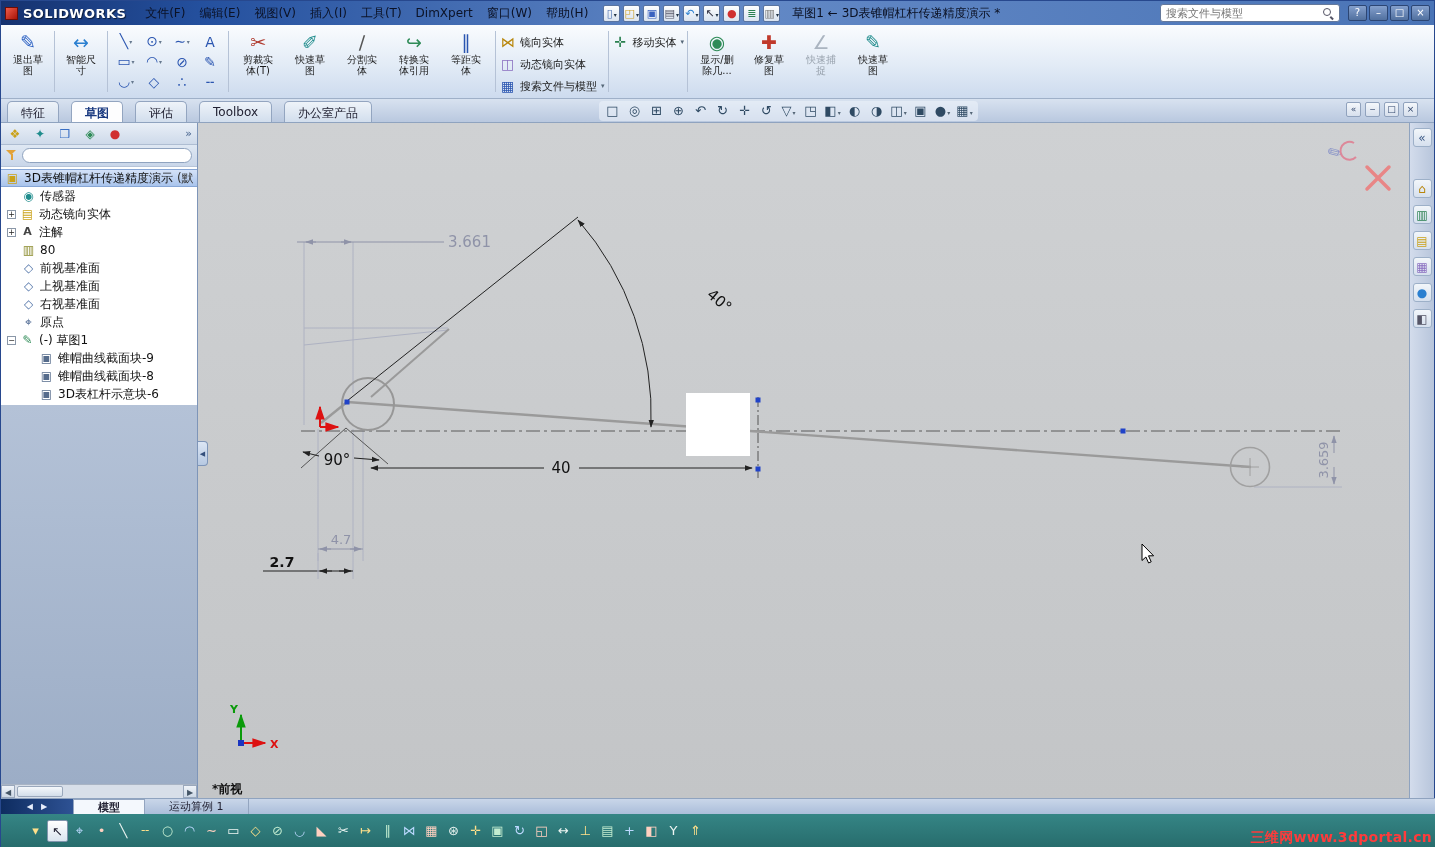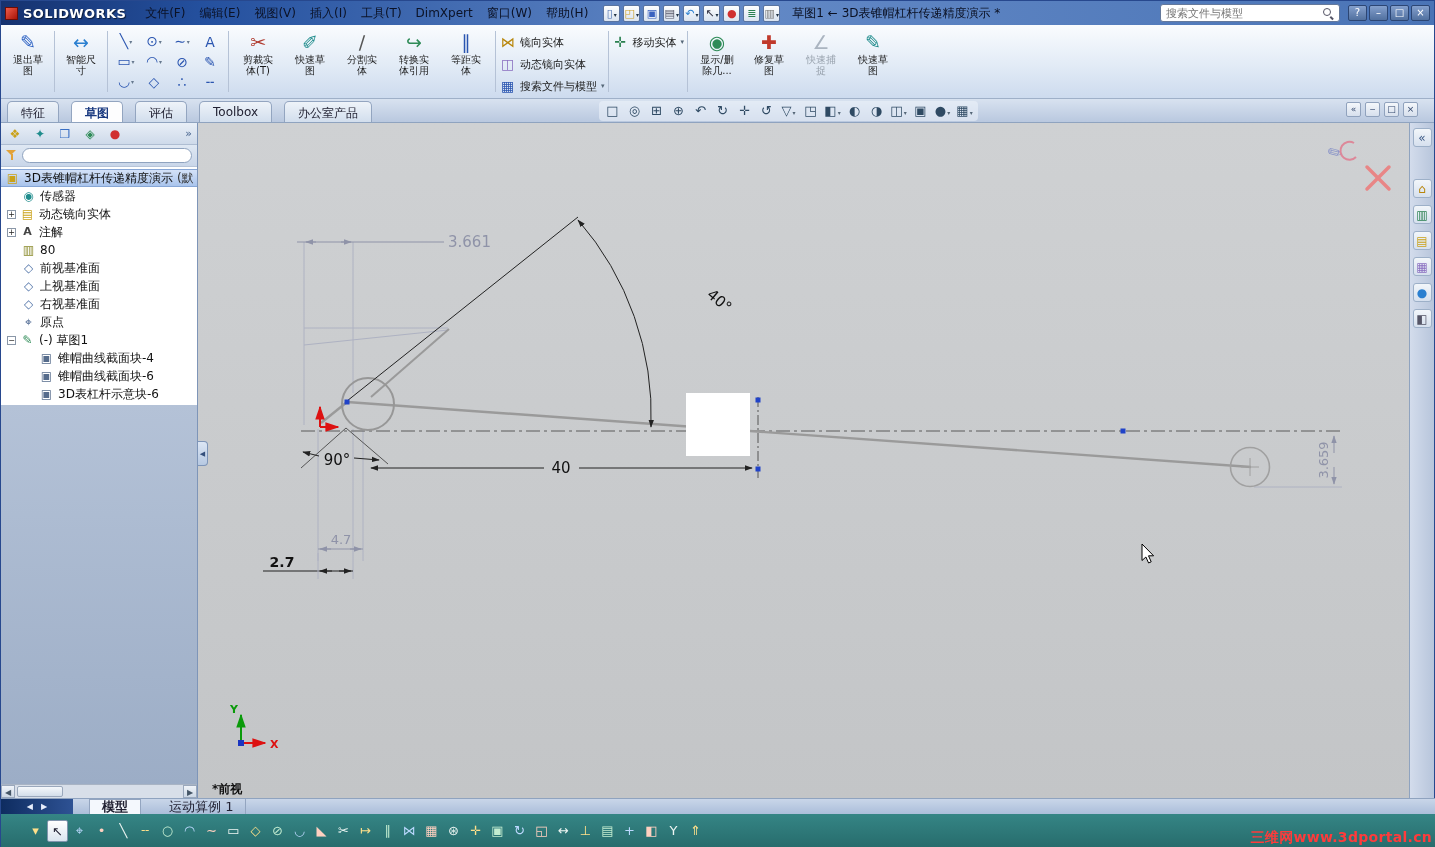--- a/index.html
+++ b/index.html
@@ -91,21 +91,21 @@
 
   
   .taskpane{position:absolute;right:0;top:122px;width:25px;height:675px;background:linear-gradient(90deg,#d3dcec,#b7c5db);border-left:1px solid #8fa3bf;display:flex;flex-direction:column;align-items:center;padding-top:5px;gap:7px;}
   .tpic{width:19px;height:19px;font-size:12px;line-height:18px;text-align:center;color:#3c5a86;background:linear-gradient(#f2f6fa,#d6e0ee);border:1px solid #9db0c8;border-radius:3px;flex:none;}
   .tpsp{height:18px;flex:none;}
   .t2{color:#b8860b}.t3{color:#2a8050}.t4{color:#caa21a}.t5{color:#8a6fc0}.t6{color:#2a7fd0}.t7{color:#556}
 
   
   .btabs{position:absolute;left:0;top:797px;width:1435px;height:16px;background:linear-gradient(#c9d6e9,#abbeda);display:flex;align-items:stretch;border-top:1px solid #8fa3bf;}
   .bdark{width:72px;background:linear-gradient(90deg,#0e2c60,#2e5294);display:flex;align-items:center;justify-content:center;gap:8px;color:#e8eefc;font-size:8px;flex:none;}
-  .btab{padding:1px 12px;font-size:13px;color:#223;border-right:1px solid #93a5c0;display:flex;align-items:center;white-space:nowrap;margin-left:16px;}
+  .btab{padding:1px 24px;font-size:11px;color:#223;border-right:1px solid #93a5c0;display:flex;align-items:center;white-space:nowrap;}
   .btab.active{background:#f4f8fd;font-weight:bold;border:1px solid #93a5c0;border-bottom:none;}
 
   
   .sbar{position:absolute;left:0;top:813px;width:1435px;height:34px;background:linear-gradient(#358585,#276c6c);display:flex;align-items:center;padding-left:24px;gap:1px;}
   .si{width:21px;height:22px;text-align:center;line-height:22px;font-size:13px;flex:none;}
   .si:nth-child(5n+1){color:#ffe08a}
   .si:nth-child(5n+2){color:#c2ecd0}
   .si:nth-child(5n+3){color:#bcd9ff}
   .si:nth-child(5n+4){color:#ffd0c0}
   .si:nth-child(5n+5){color:#eef6f3}
@@ -342,25 +342,25 @@
         <span class="tic ti-navy">⌖</span>
         <span class="tlb">原点</span>
       </div>
       <div class="trow hasx">
         <span class="exp">−</span>
         <span class="tic ti-green">✎</span>
         <span class="tlb">(-) 草图1</span>
       </div>
       <div class="trow lv2">
         <span class="tic ti-slate">▣</span>
-        <span class="tlb">锥帽曲线截面块-4</span>
+        <span class="tlb">锥帽曲线截面块-9</span>
       </div>
       <div class="trow lv2">
         <span class="tic ti-slate">▣</span>
-        <span class="tlb">锥帽曲线截面块-6</span>
+        <span class="tlb">锥帽曲线截面块-8</span>
       </div>
       <div class="trow lv2">
         <span class="tic ti-slate">▣</span>
         <span class="tlb">3D表杠杆示意块-6</span>
       </div>
     </div>
     <div class="prest"></div>
     <div class="pscroll">
       <span class="sarr">◀</span>
       <span class="sthumb"></span>

